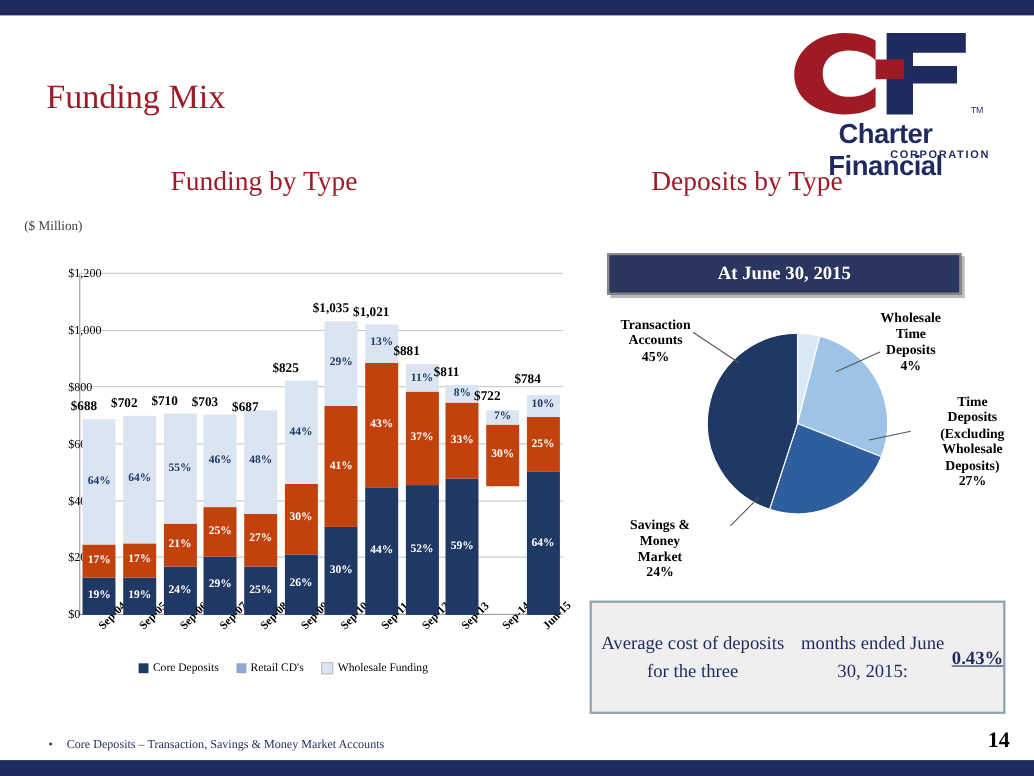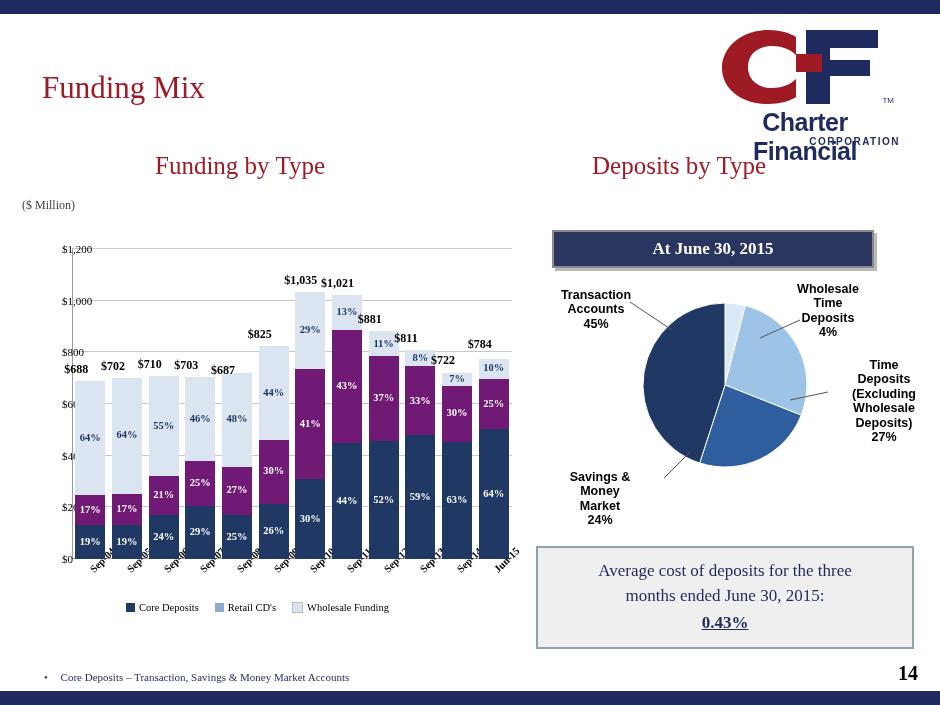--- a/index.html
+++ b/index.html
@@ -140,21 +140,21 @@
     color: #fff;
     font-size: 10.5px;
     font-weight: bold;
     font-family: "Liberation Serif", serif;
     line-height: 1;
     display: flex;
     align-items: center;
     justify-content: center;
   }
   .seg.core   { background: #1f3864; color: #ffffff; }
-  .seg.retail { background: #701a75; color: #ffffff; }
+  .seg.retail { background: #c2410c; color: #ffffff; }
   .seg.whole  { background: #dbe5f1; color: #1f3864; }
   .bar-total {
     position: absolute;
     width: 52px;
     left: -11px;
     text-align: left;
     font-size: 12px;
     font-weight: bold;
     color: #000;
     font-family: "Liberation Serif", serif;
@@ -202,30 +202,30 @@
     left: 640px; top: 300px;
     width: 170px; height: 170px;
   }
   .pie-label {
     position: absolute;
     font-size: 12.5px;
     font-weight: bold;
     color: #000;
     text-align: center;
     line-height: 1.15;
-    font-family: Liberation Sans, sans-serif;
+    font-family: Liberation Serif, serif;
   }
   .note-box {
     position: absolute;
     left: 536px; top: 546px;
     width: 374px; height: 99px;
     background: #efefef;
     border: 2px solid #8ea3ab;
     display: flex;
-    flex-direction: column;
+    flex-direction: row;
     align-items: center;
     justify-content: center;
     text-align: center;
     color: #1f2a5e;
     font-size: 17px;
     line-height: 1.45;
     font-family: "Liberation Serif", serif;
   }
   .note-rate {
     font-weight: bold;
@@ -353,21 +353,20 @@
       </div>
       <div class="xlabel" style="left: 309.667px; top: 318px;">Sep-12</div>
       <div class="bar-col" style="left: 333.333px; height: 209.508px;">
         <div class="seg core" style="bottom: 0px; height: 123.61px;">59%</div>
         <div class="seg retail" style="bottom: 123.61px; height: 69.1377px;">33%</div>
         <div class="seg whole" style="bottom: 192.748px; height: 16.7607px;">8%</div>
         <div class="bar-total" style="bottom: 213.508px;">$811</div>
       </div>
       <div class="xlabel" style="left: 346.333px; top: 318px;">Sep-13</div>
       <div class="bar-col" style="left: 370px; height: 186.517px;">
-        <div class="seg core" style="bottom: 0px; height: 117.505px;">63%</div>
         <div class="seg retail" style="bottom: 117.505px; height: 55.955px;">30%</div>
         <div class="seg whole" style="bottom: 173.46px; height: 13.0562px;">7%</div>
         <div class="bar-total" style="bottom: 190.517px;">$722</div>
       </div>
       <div class="xlabel" style="left: 383px; top: 318px;">Sep-14</div>
       <div class="bar-col" style="left: 406.667px; height: 202.533px;">
         <div class="seg core" style="bottom: 0px; height: 129.621px;">64%</div>
         <div class="seg retail" style="bottom: 129.621px; height: 50.6333px;">25%</div>
         <div class="seg whole" style="bottom: 180.255px; height: 20.2533px;">10%</div>
         <div class="bar-total" style="bottom: 206.533px;">$784</div>

